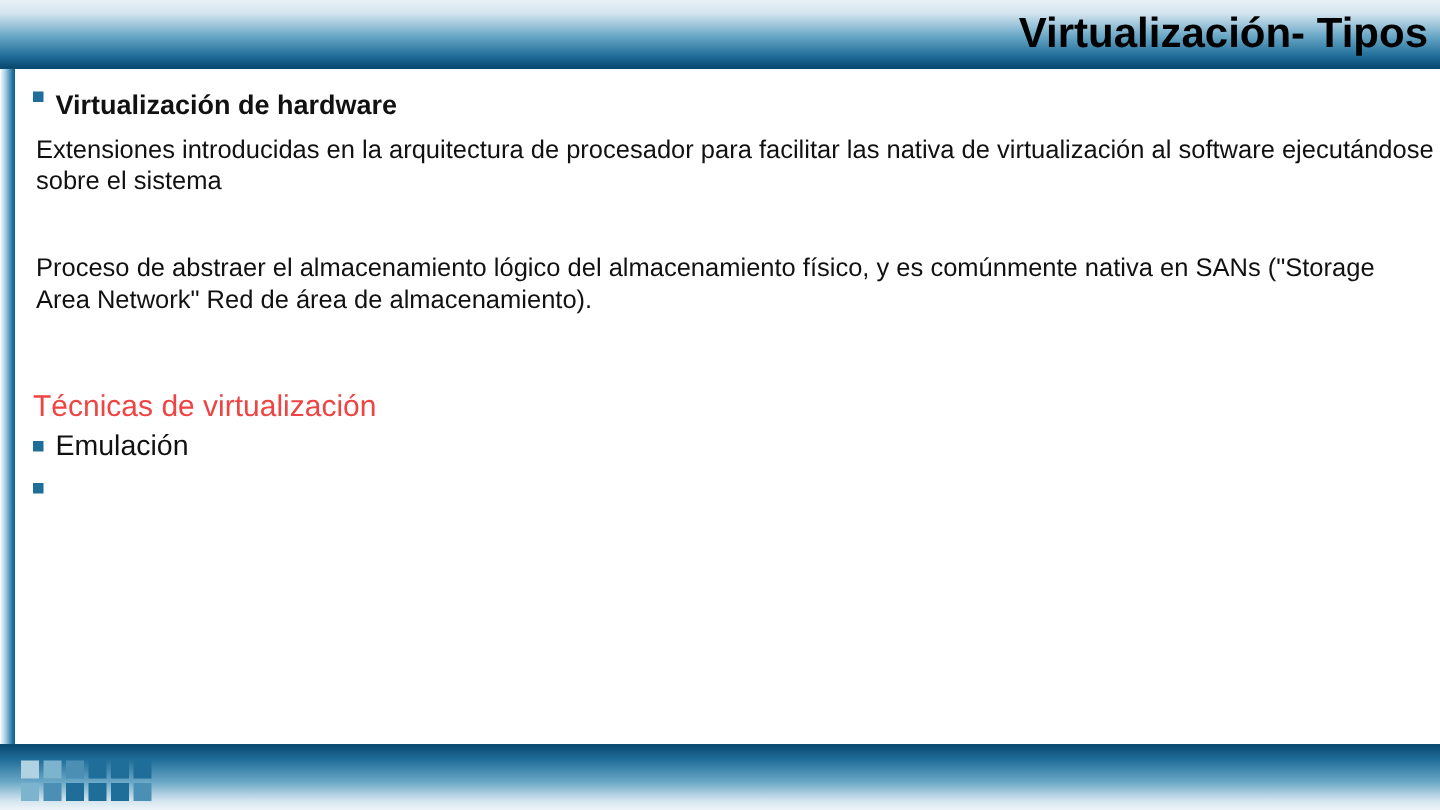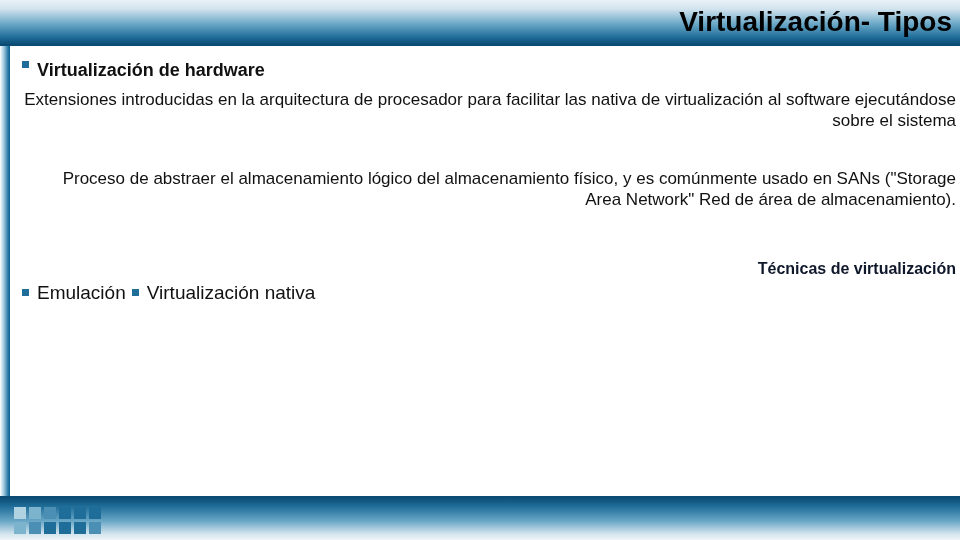--- a/index.html
+++ b/index.html
@@ -54,21 +54,20 @@
   .sq-b { background: #4b90b4; }
   .sq-c { background: #7cb3cd; }
   .sq-d { background: #b0d2e1; }
 
   
   .content {
     position: absolute;
     top: 54px;
     left: 22px;
     right: 4px;
-    text-align: right;
   }
   .sec-heading {
     font-size: 18px;
     font-weight: bold;
     color: #111;
     margin: 6px 0 4px 0;
   }
   .bullet-line {
     display: flex;
     align-items: flex-start;
@@ -81,28 +80,28 @@
     margin-top: 7px;
     flex: 0 0 auto;
   }
   .para {
     font-size: 17px;
     color: #111;
     line-height: 1.25;
     margin: 4px 0 10px 2px;
   }
   .subheader {
-    font-size: 16px;
-    font-weight: bold;
-    color: #0f172a;
+    font-size: 20px;
+    font-weight: normal;
+    color: #ef4444;
     margin: 18px 0 4px 0;
   }
   .tech-list {
     display: flex;
-    flex-direction: row;
+    flex-direction: column;
     gap: 6px;
     margin-top: 4px;
   }
   .tech-list .item-text {
     font-size: 19px;
     color: #111;
   }
   .spacer-md { height: 22px; }
 </style>
 </head>
@@ -119,34 +118,33 @@
   <div class="content">
 
     <div class="bullet-line">
       <span class="bullet"></span>
       <div class="sec-heading">Virtualización de hardware</div>
     </div>
     <div class="para">Extensiones introducidas en la arquitectura de procesador para facilitar las nativa de virtualización al software ejecutándose sobre el sistema</div>
 
     <div class="spacer-md"></div>
 
-    <div class="para">Proceso de abstraer el almacenamiento lógico del almacenamiento físico, y es comúnmente usado en SANs ("Storage Area Network" Red de área de almacenamiento).</div>
+    <div class="para">Proceso de abstraer el almacenamiento lógico del almacenamiento físico, y es comúnmente nativa en SANs ("Storage Area Network" Red de área de almacenamiento).</div>
 
     <div class="spacer-md"></div>
 
     <div class="subheader">Técnicas de virtualización</div>
 
     <div class="tech-list">
       <div class="bullet-line">
         <span class="bullet"></span>
         <span class="item-text">Emulación</span>
       </div>
       <div class="bullet-line">
         <span class="bullet"></span>
-        <span class="item-text">Virtualización nativa</span>
       </div>
     </div>
 
   </div>
 
   <div class="footer-bar">
     <div class="footer-squares">
       <span class="sq-d"></span>
         <span class="sq-c"></span>
         <span class="sq-b"></span>

